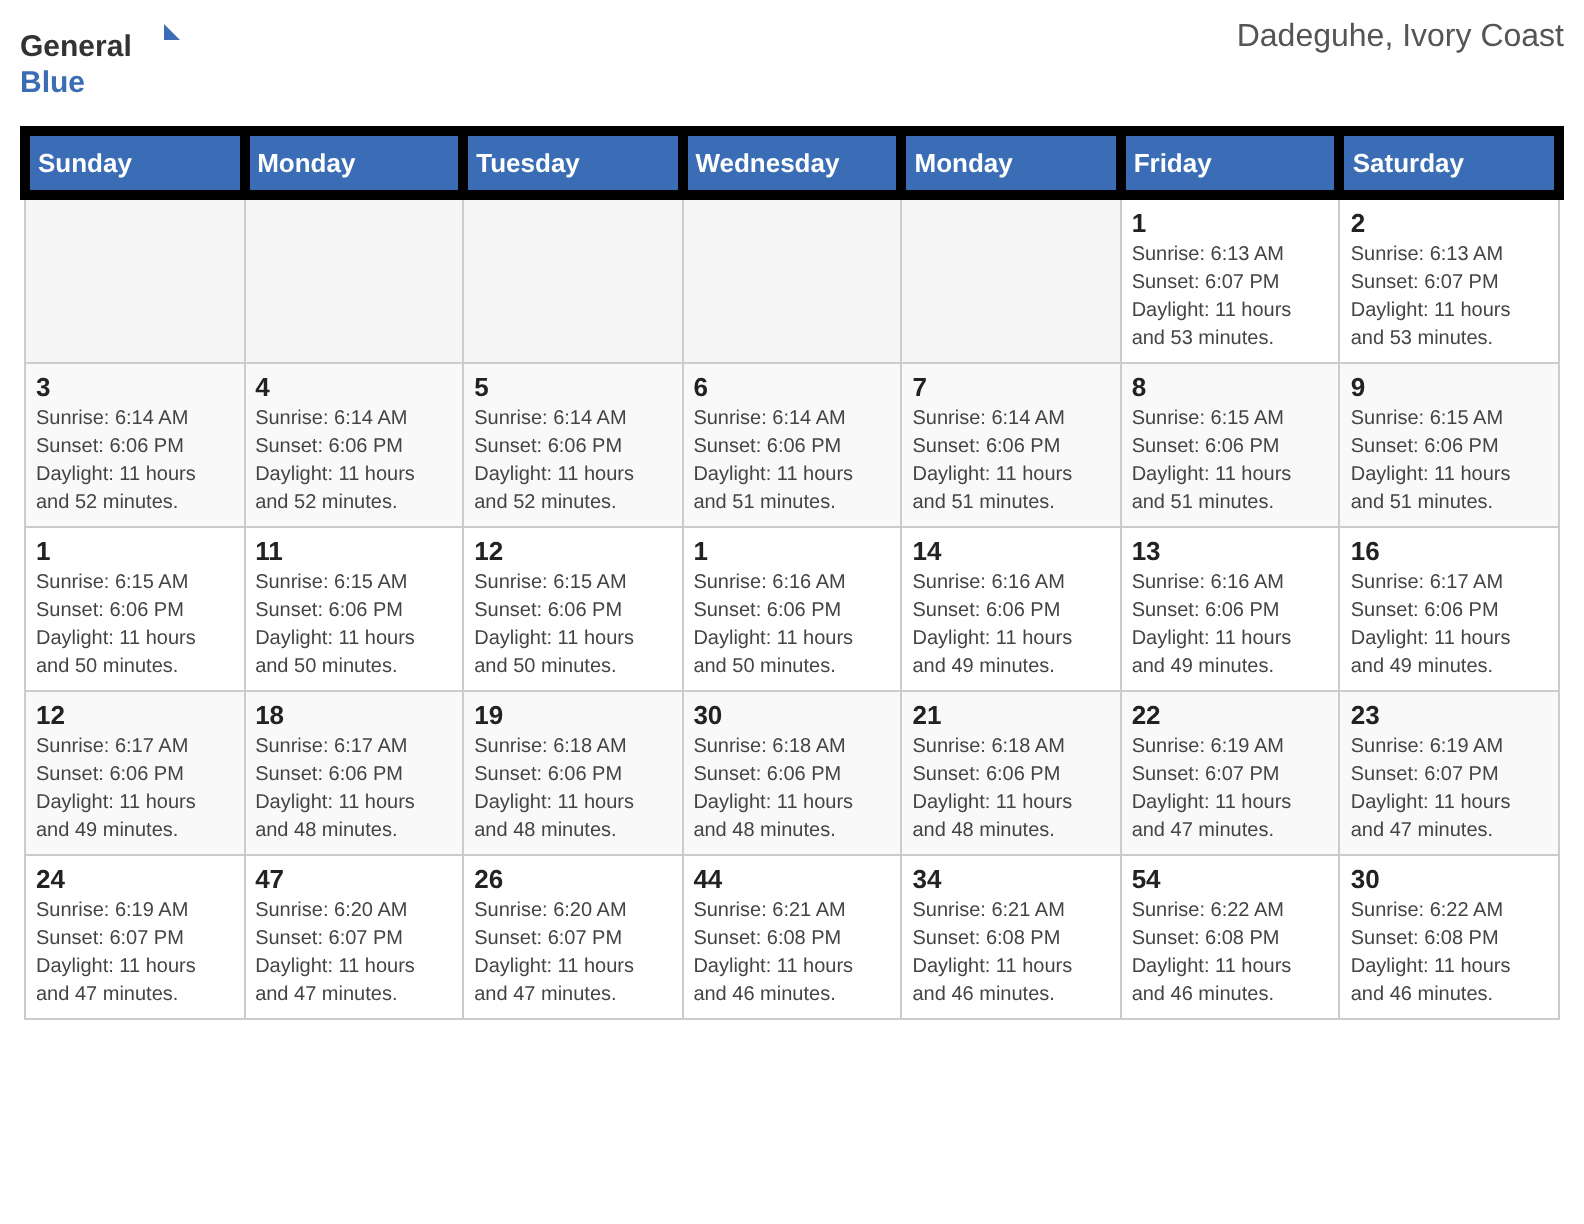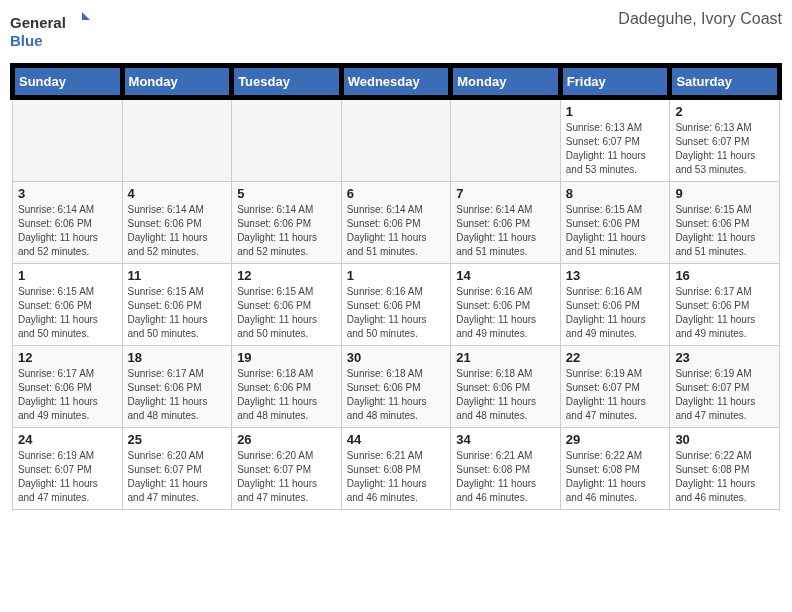--- a/index.html
+++ b/index.html
@@ -255,21 +255,21 @@
         </td>
       </tr>
       <tr>
         <td>
           <span class="day-number">24</span>
           <div class="day-info" style="white-space: pre-line;">Sunrise: 6:19 AM
 Sunset: 6:07 PM
 Daylight: 11 hours and 47 minutes.</div>
         </td>
         <td>
-          <span class="day-number">25</span>
+          <span class="day-number">47</span>
           <div class="day-info" style="white-space: pre-line;">Sunrise: 6:20 AM
 Sunset: 6:07 PM
 Daylight: 11 hours and 47 minutes.</div>
         </td>
         <td>
           <span class="day-number">26</span>
           <div class="day-info" style="white-space: pre-line;">Sunrise: 6:20 AM
 Sunset: 6:07 PM
 Daylight: 11 hours and 47 minutes.</div>
         </td>
@@ -279,21 +279,21 @@
 Sunset: 6:08 PM
 Daylight: 11 hours and 46 minutes.</div>
         </td>
         <td>
           <span class="day-number">34</span>
           <div class="day-info" style="white-space: pre-line;">Sunrise: 6:21 AM
 Sunset: 6:08 PM
 Daylight: 11 hours and 46 minutes.</div>
         </td>
         <td>
-          <span class="day-number">29</span>
+          <span class="day-number">54</span>
           <div class="day-info" style="white-space: pre-line;">Sunrise: 6:22 AM
 Sunset: 6:08 PM
 Daylight: 11 hours and 46 minutes.</div>
         </td>
         <td>
           <span class="day-number">30</span>
           <div class="day-info" style="white-space: pre-line;">Sunrise: 6:22 AM
 Sunset: 6:08 PM
 Daylight: 11 hours and 46 minutes.</div>
         </td>

